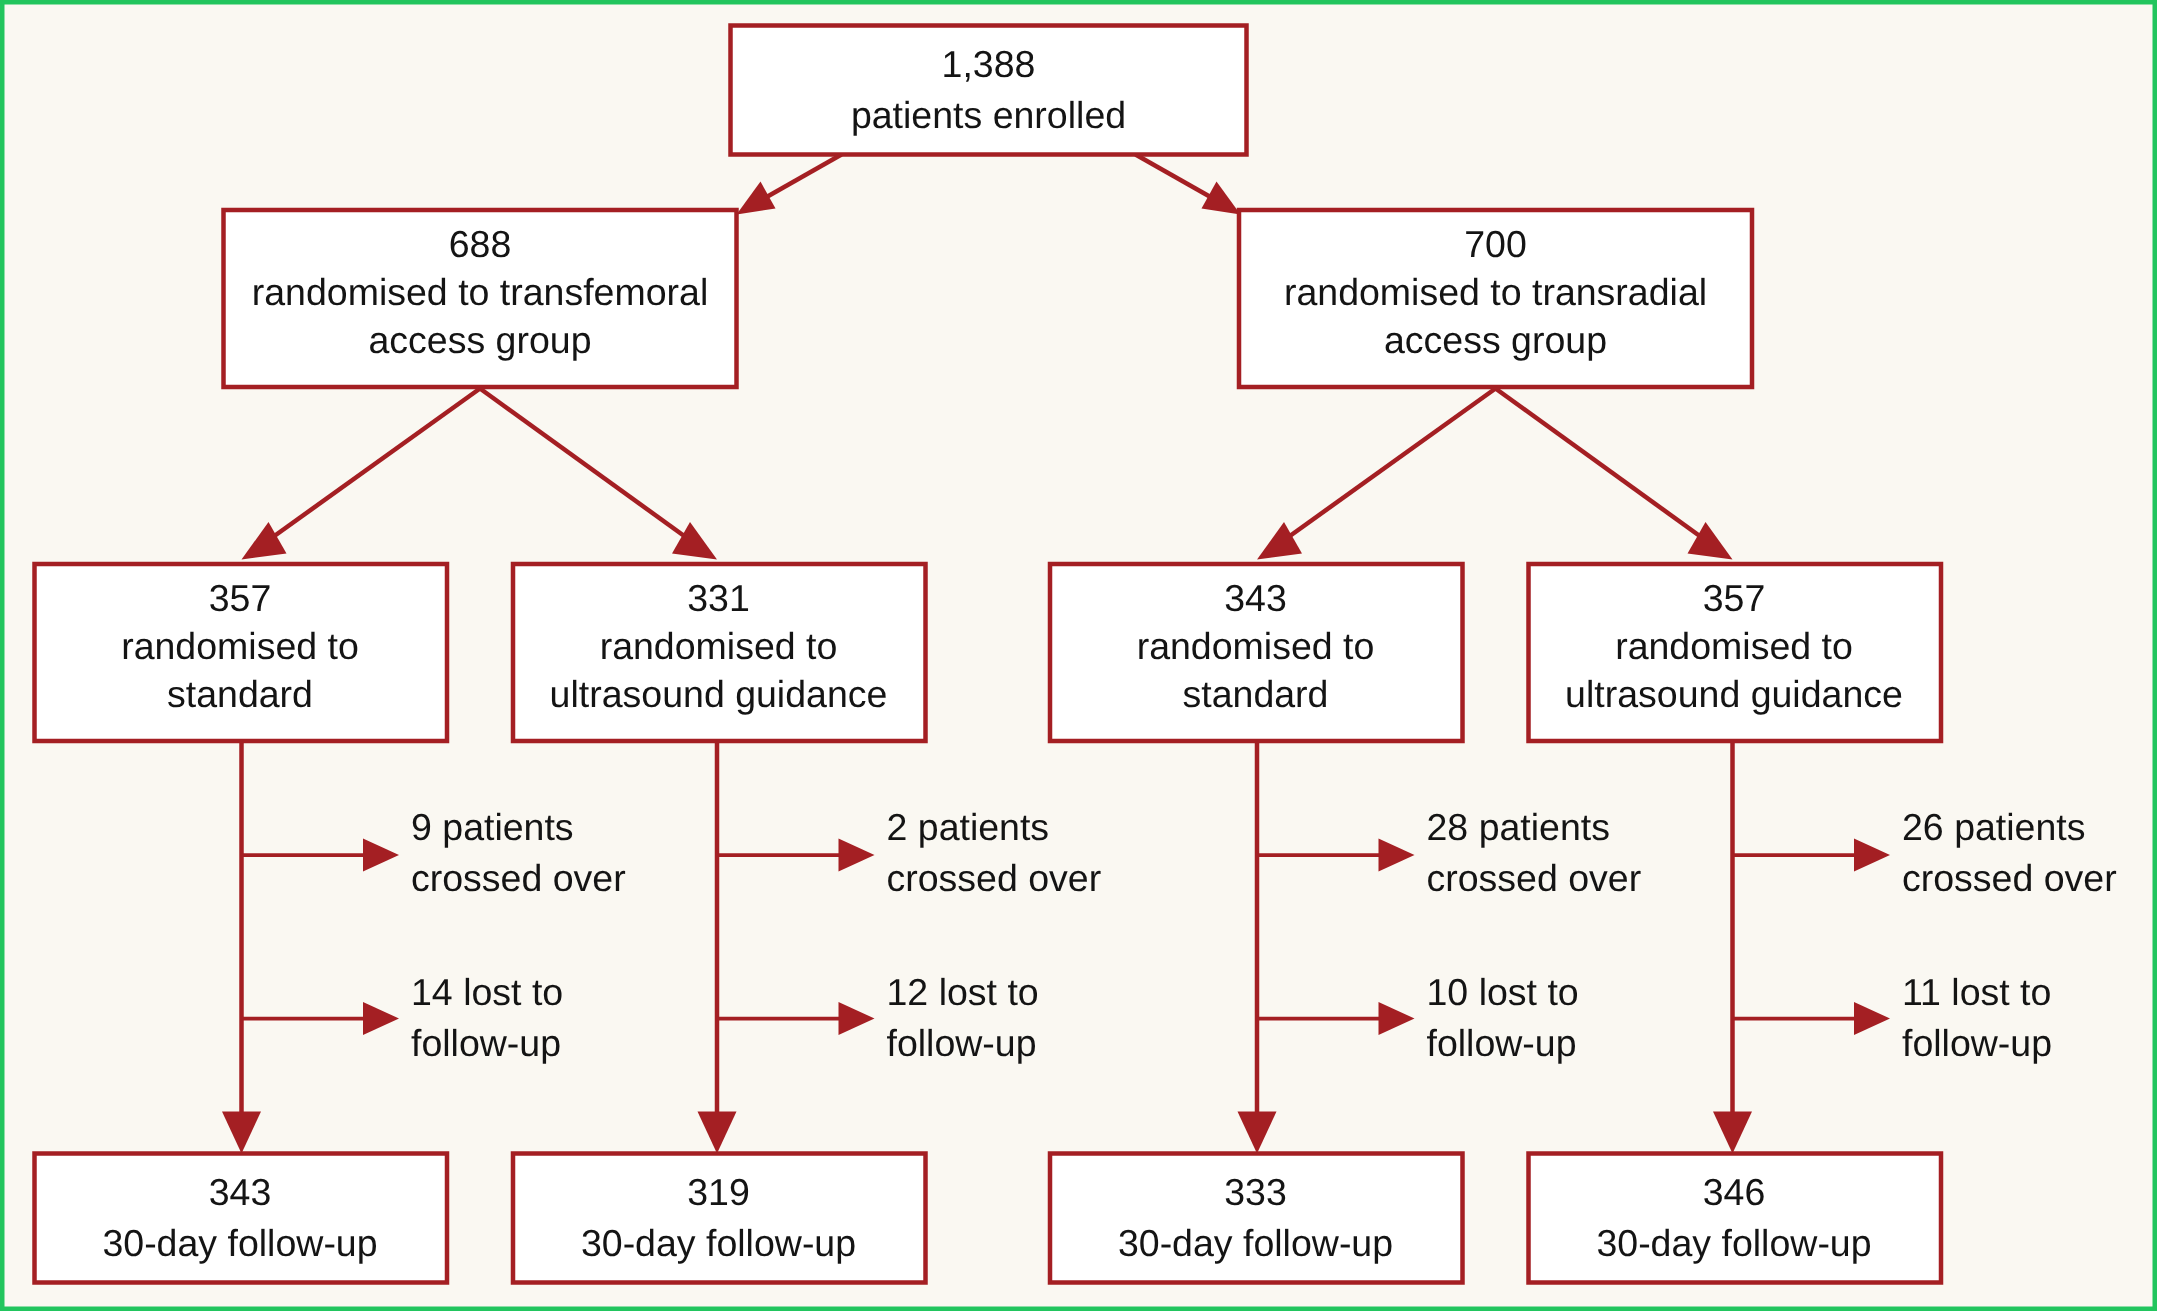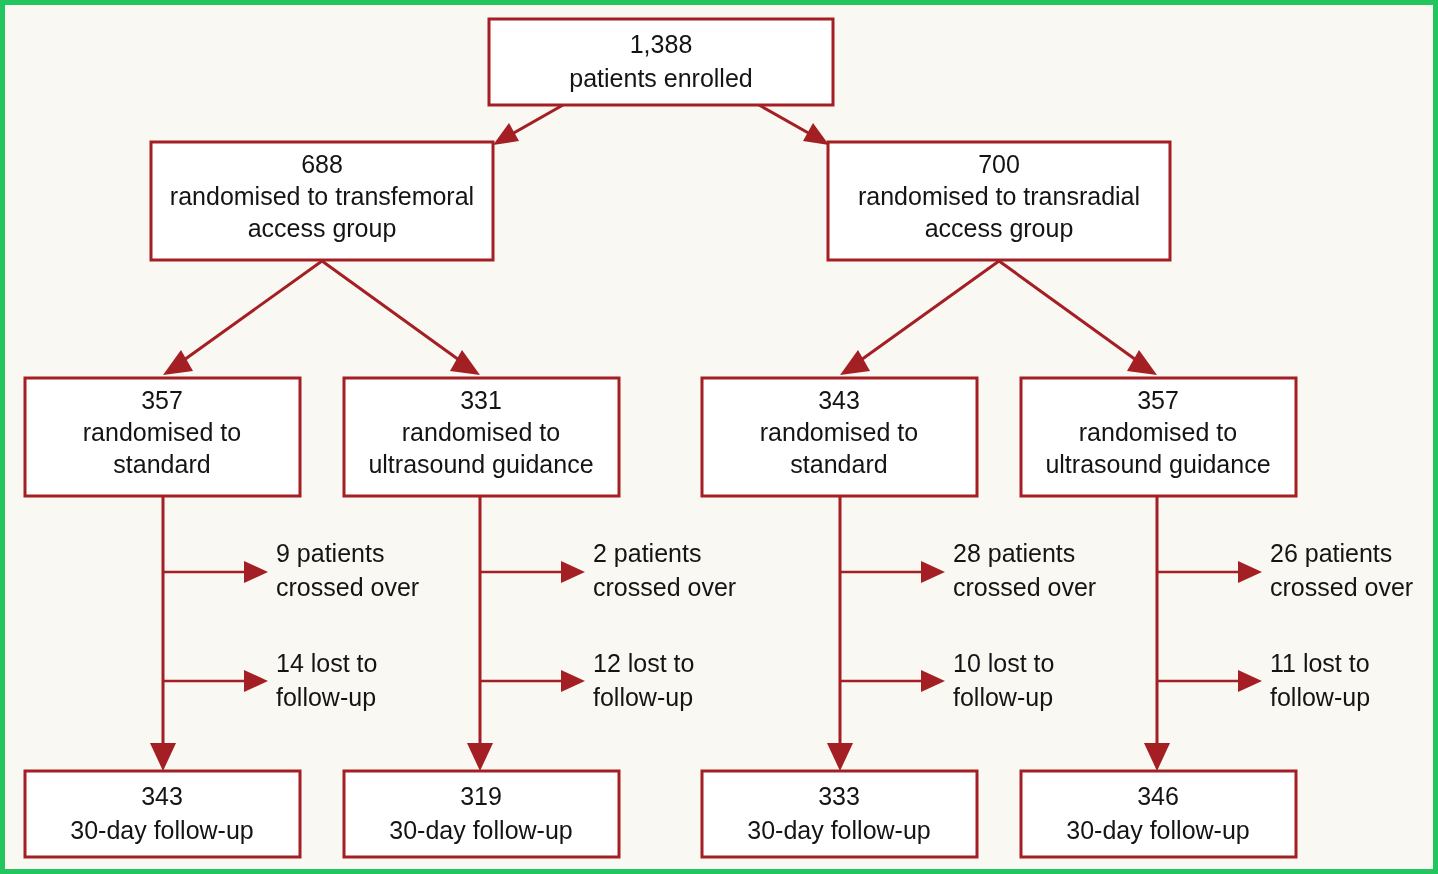--- a/index.html
+++ b/index.html
@@ -10,21 +10,21 @@
   }
   body {
     font-family: "Liberation Sans", sans-serif;
   }
   #figure-root {
     position: relative;
     width: 1438px;
     height: 874px;
     box-sizing: border-box;
     background: #faf8f2;
-    border: 5px solid #22c55e;
+    border: 3px solid #22c55e;
     overflow: hidden;
   }
   #flow-svg {
     display: block;
     width: 1438px;
     height: 874px;
   }
   .box-rect {
     fill: #ffffff;
     stroke: #a41f23;

